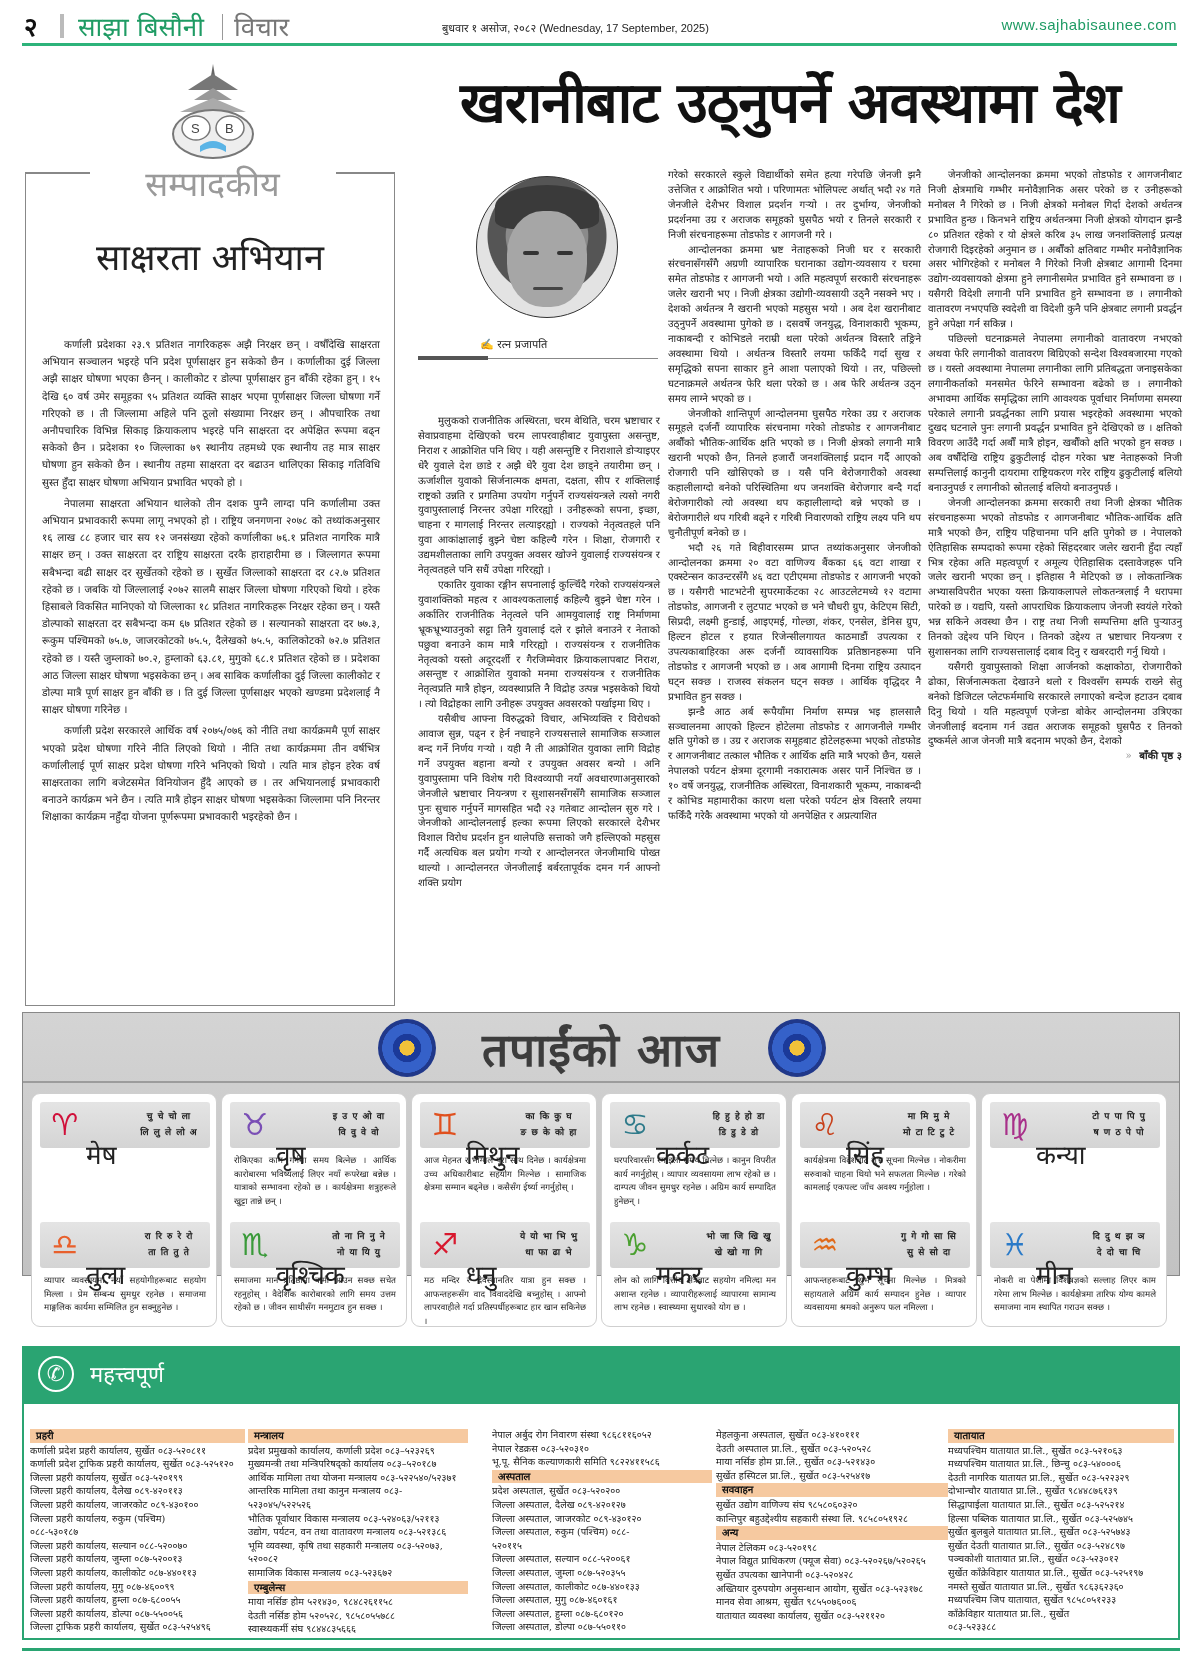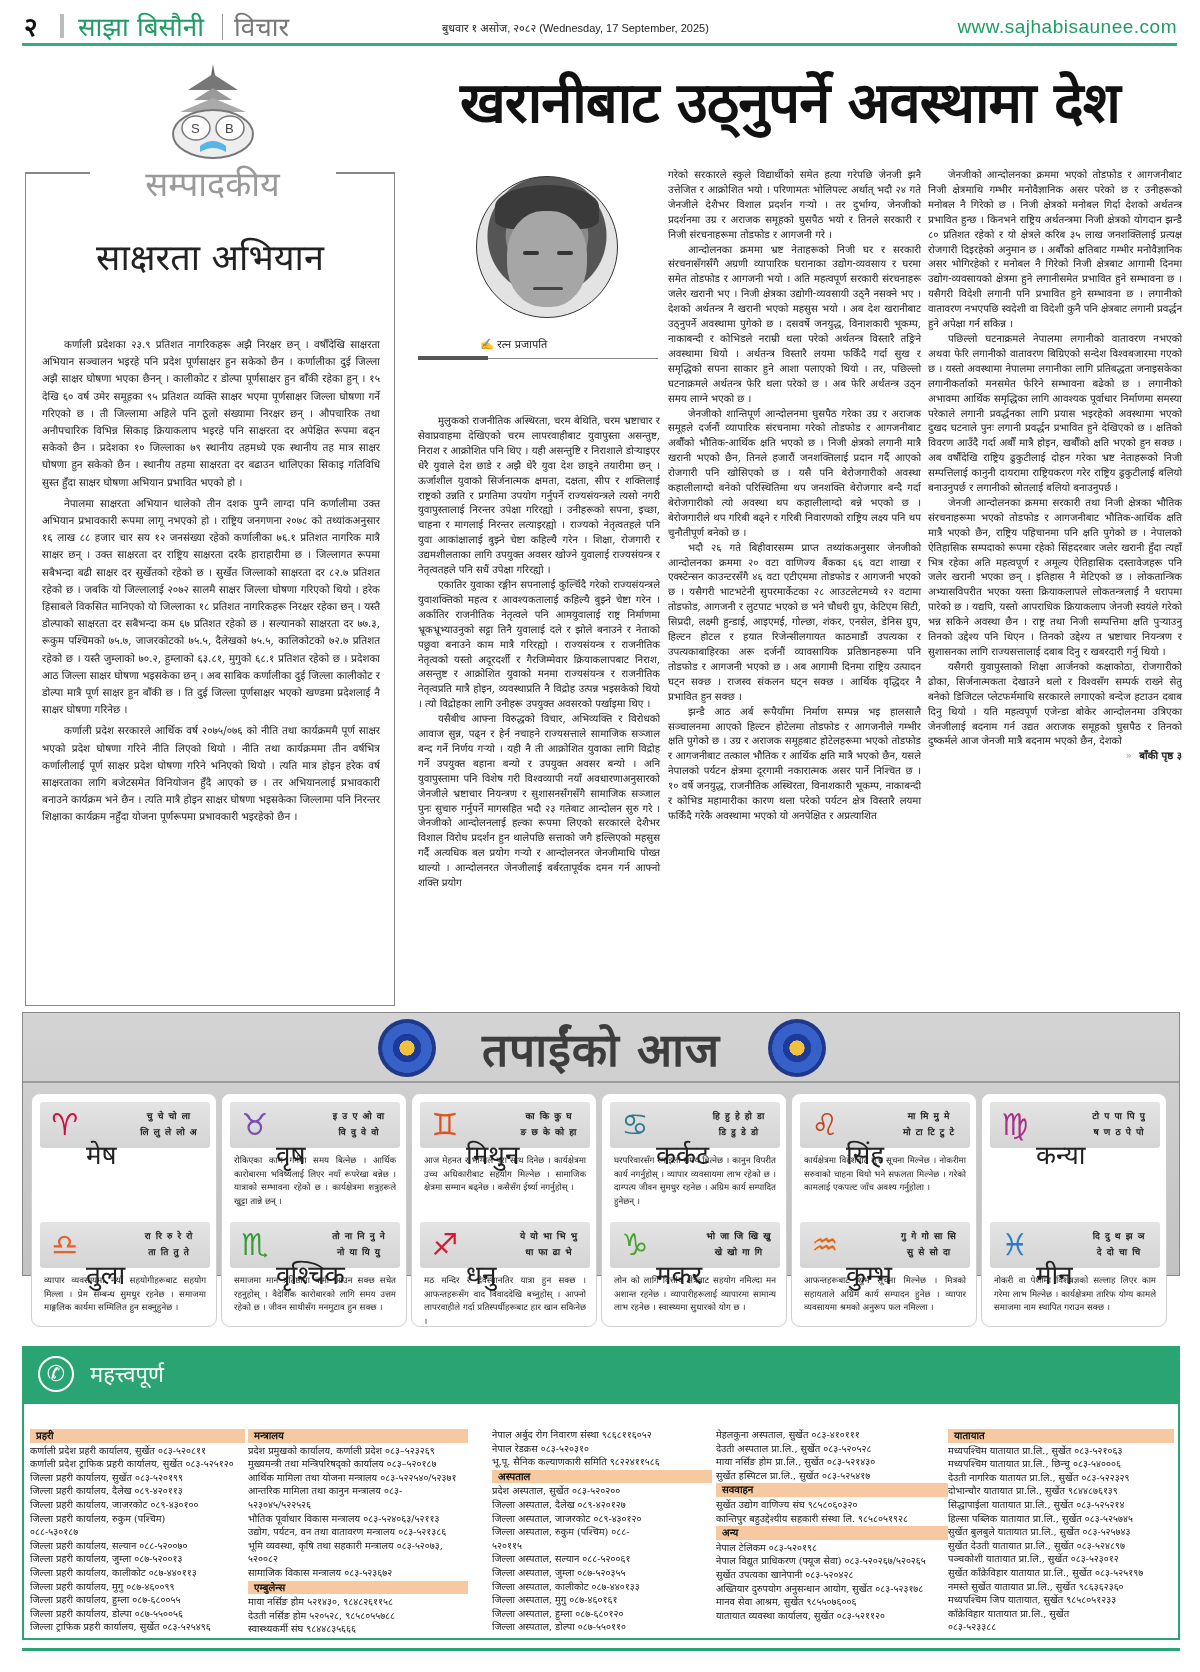--- a/index.html
+++ b/index.html
@@ -7,21 +7,21 @@
   body { font-family: "DejaVu Sans", sans-serif; color: #222; position: relative; }
 
   
   .masthead { position: absolute; left: 22px; top: 6px; width: 1155px; height: 40px; border-bottom: 3px solid #2db37a; }
   .masthead .pageno { position: absolute; left: 2px; top: 2px; font-size: 26px; font-weight: bold; color: #111; }
   .masthead .sep1 { position: absolute; left: 38px; top: 8px; width: 4px; height: 24px; background: #bbb; }
   .masthead .brand { position: absolute; left: 56px; top: 2px; font-size: 26px; color: #1f9b64; }
   .masthead .sep2 { position: absolute; left: 200px; top: 8px; width: 1px; height: 26px; background: #999; }
   .masthead .section { position: absolute; left: 212px; top: 2px; font-size: 26px; color: #777; }
   .masthead .date { position: absolute; left: 420px; top: 14px; font-size: 11px; color: #222; font-family: "Liberation Sans", sans-serif; }
-  .masthead .site { position: absolute; right: 0; top: 10px; font-size: 19px; color: #1f9b64; font-family: "Liberation Sans", sans-serif; letter-spacing: 0.5px; }
+  .masthead .site { position: absolute; right: 0; top: 10px; font-size: 15px; color: #1f9b64; font-family: "Liberation Sans", sans-serif; letter-spacing: 0.5px; }
 
   
   .logo { position: absolute; left: 168px; top: 64px; width: 90px; height: 96px; }
   .editorial-box { position: absolute; left: 25px; top: 172px; width: 370px; height: 834px; border: 1.5px solid #888; border-top: none; }
   .editorial-box .topline { position: absolute; top: 0; height: 1.5px; background: #888; }
   .editorial-label { position: absolute; left: 90px; top: 160px; width: 245px; text-align: center; font-size: 34px; color: #9a9a9a; background: #fff; font-family: "DejaVu Serif", serif; }
   .editorial-title { position: absolute; left: 28px; top: 232px; width: 364px; text-align: center; font-size: 36px; color: #222; font-family: "DejaVu Serif", serif; }
   .editorial-body { position: absolute; left: 42px; top: 336px; width: 338px; font-size: 10.3px; line-height: 17.2px; text-align: justify; color: #222; font-family: "DejaVu Serif", serif; }
   .editorial-body p { text-indent: 22px; margin-bottom: 4px; }
 

